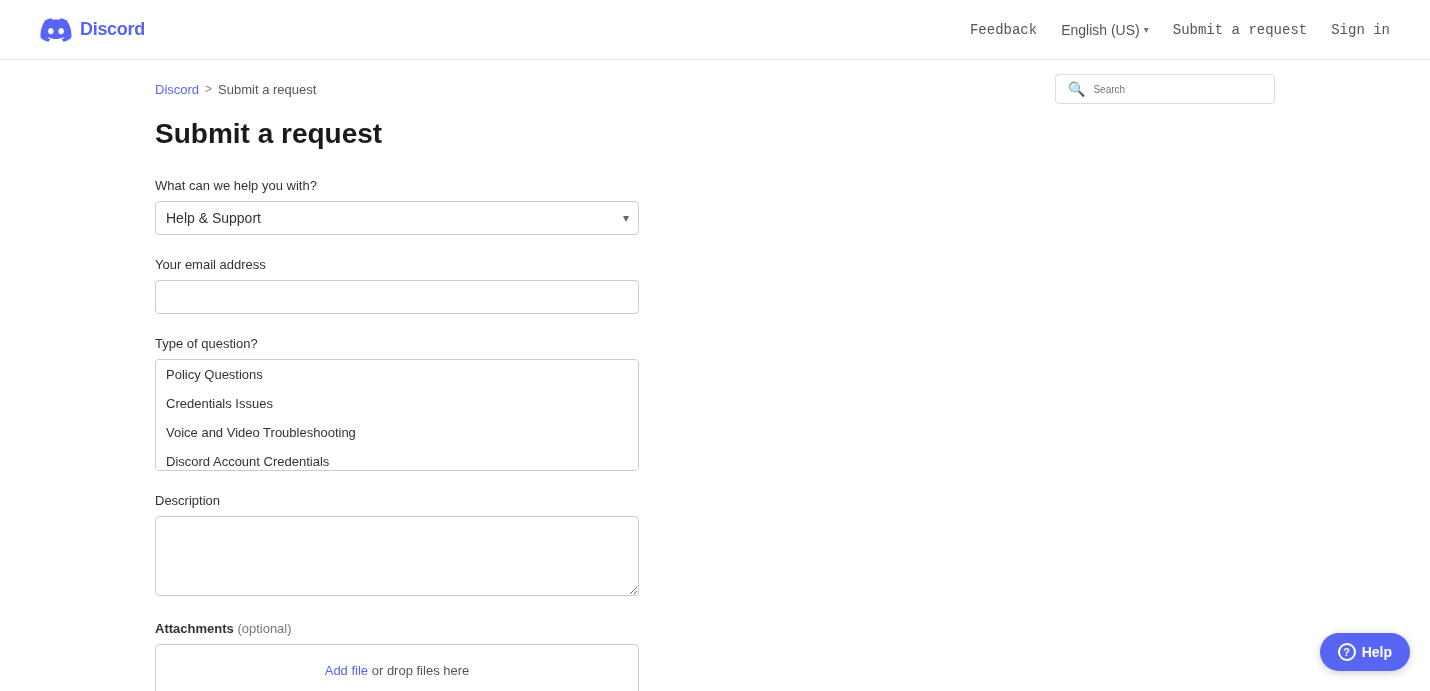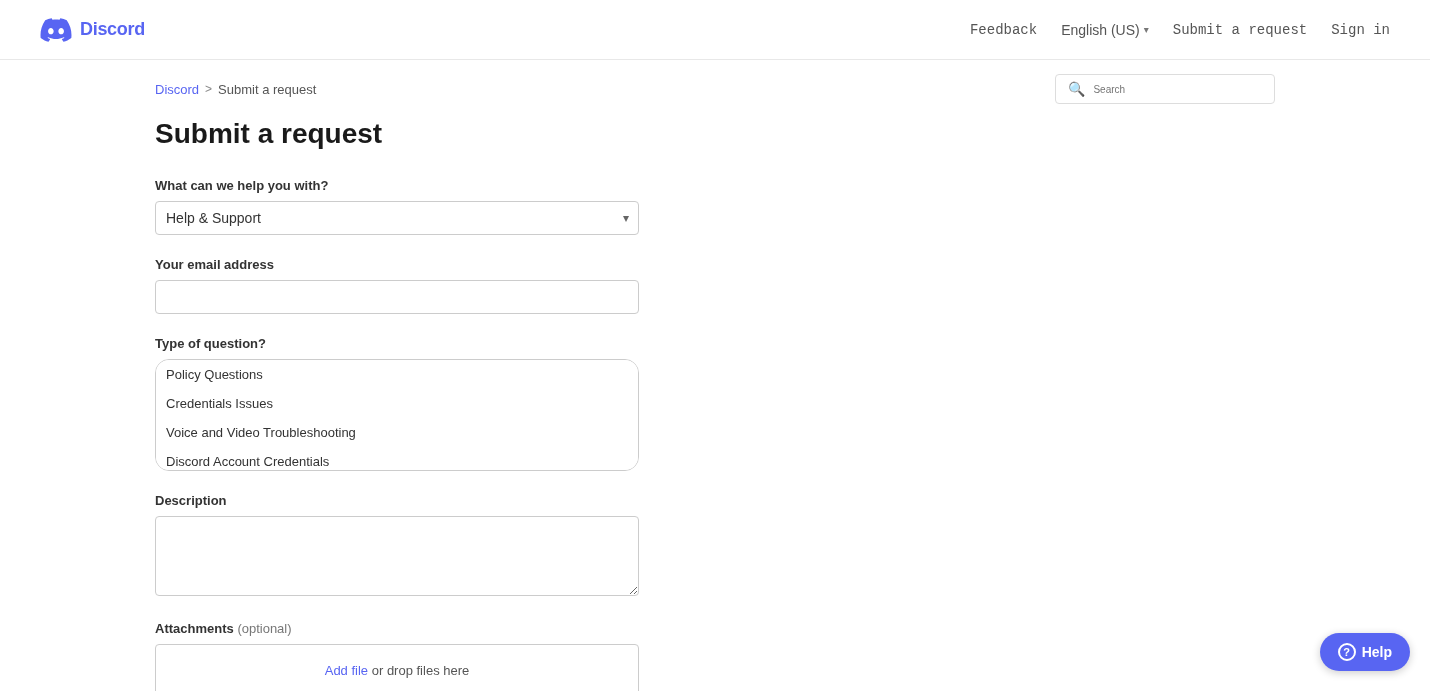--- a/index.html
+++ b/index.html
@@ -141,21 +141,21 @@
       margin-bottom: 28px;
     }
 
     .form-group {
       margin-bottom: 22px;
     }
 
     .form-label {
       display: block;
       font-size: 13px;
-      font-weight: 700;
+      font-weight: 400;
       color: #333;
       margin-bottom: 8px;
     }
 
     .form-select-wrapper {
       position: relative;
       width: 484px;
       border-radius: 16px;
     }
 
@@ -189,21 +189,21 @@
       border-radius: 4px;
       font-size: 14px;
       color: #333;
       outline: none;
     }
 
     
     .type-question-wrapper {
       width: 484px;
       border: 1px solid #ccc;
-      border-radius: 14px;
+      border-radius: 4px;
       overflow: hidden;
       position: relative;
     }
 
     .listbox {
       width: 100%;
       list-style: none;
       background: #fff;
       max-height: 110px;
       overflow-y: auto;

